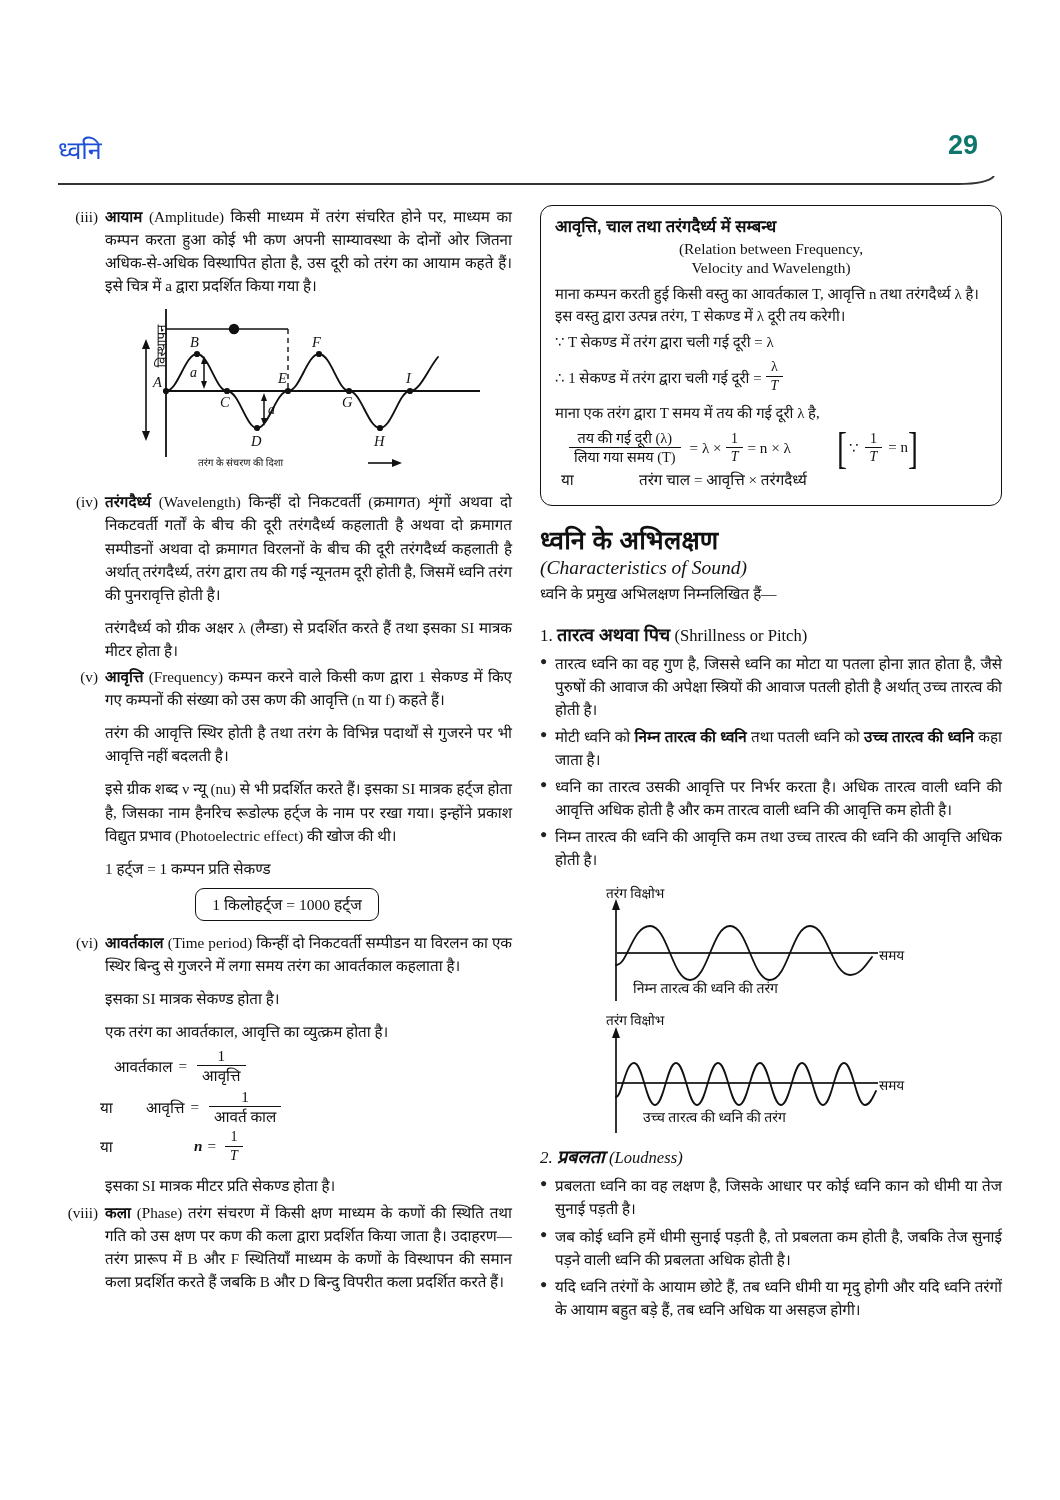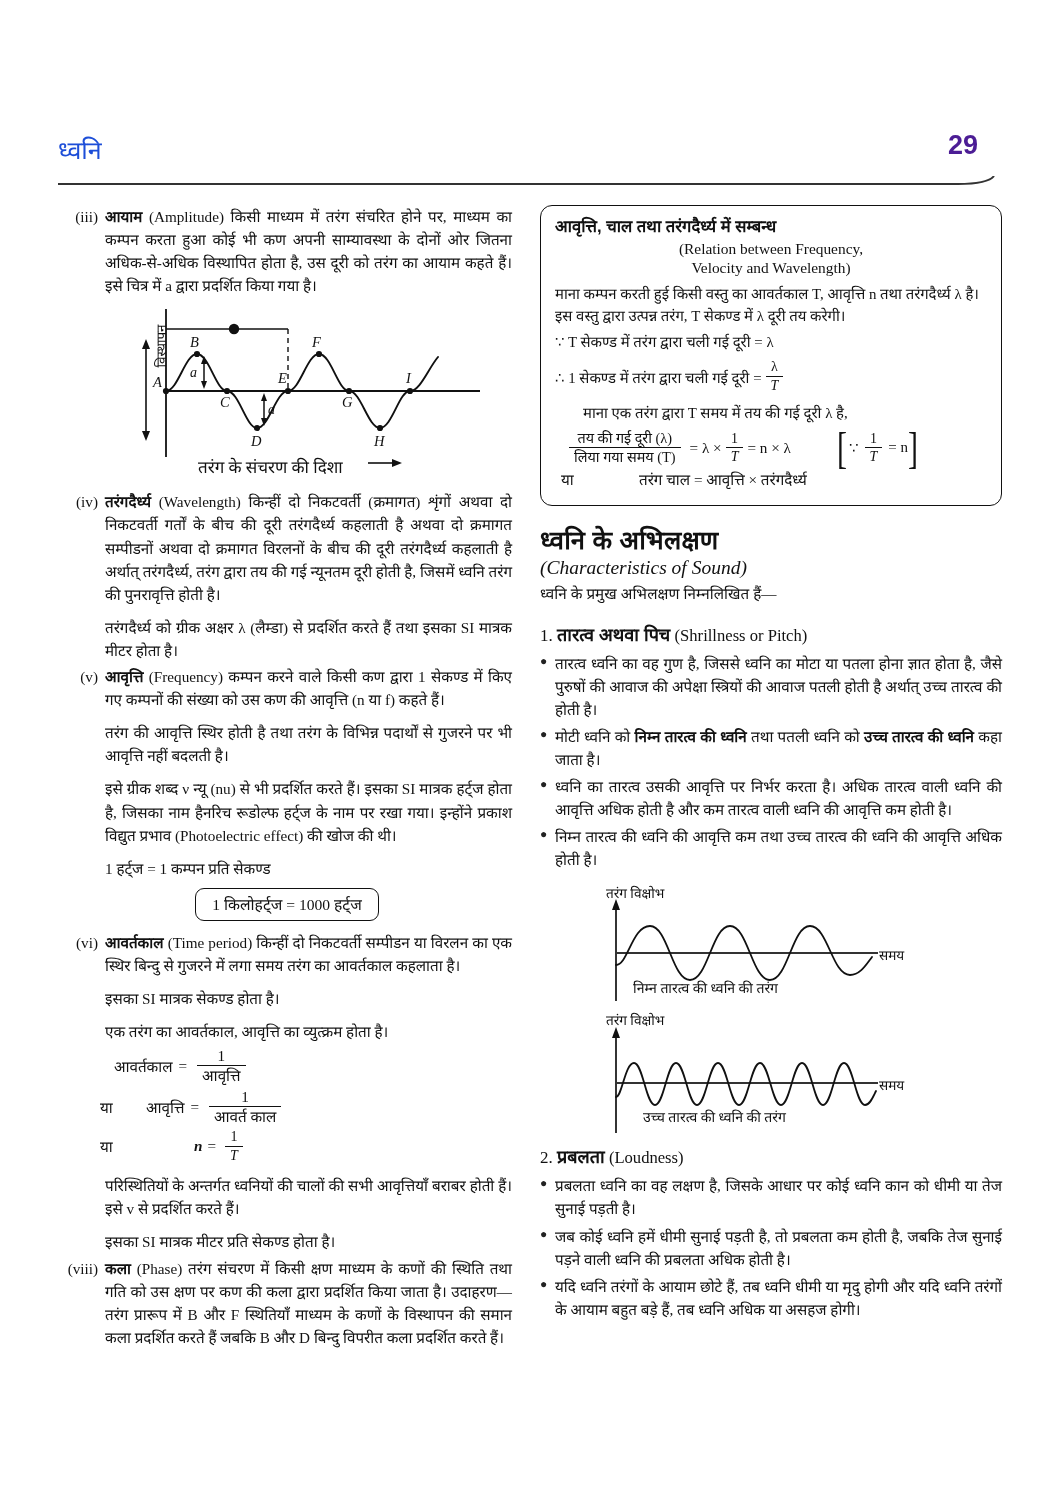--- a/index.html
+++ b/index.html
@@ -36,21 +36,21 @@
     letter-spacing: 0px;
     color: #1d4ed8;
   }
   .header-pageno {
     position: absolute;
     right: 24px;
     top: -2px;
     font-family: "Liberation Sans", "DejaVu Sans", sans-serif;
     font-weight: bold;
     font-size: 27px;
-    color: #4c1d95;
+    color: #0f766e;
   }
   .header-rule {
     position: absolute;
     left: 0;
     top: 44px;
     width: 944px;
     height: 14px;
   }
 
   
@@ -162,21 +162,21 @@
     transform: rotate(-90deg);
     transform-origin: 47px 11px;
     text-align: center;
     font-size: 13.4px;
     white-space: nowrap;
   }
   .fig-caption {
     position: absolute;
     left: 78px;
     top: 148px;
-    font-size: 17px;
+    font-size: 10px;
     white-space: nowrap;
   }
 
   
   .formula-box {
     border: 1.5px solid #111;
     border-radius: 12px;
     padding: 10px 14px 12px 14px;
     margin-bottom: 16px;
   }
@@ -434,21 +434,20 @@
     <div class="eqrow" style="margin-left:38px;">
       <span class="lbl">या</span>
       <span class="eq-term b i" style="margin-left:48px;">n</span>
       <span class="eq-term" style="margin:0 5px;">=</span>
       <span class="frac frac-sm">
         <span class="num">1</span>
         <span class="den i">T</span>
       </span>
     </div>
 
-    <div class="sub-para">परिस्थितियों के अन्तर्गत ध्वनियों की चालों की सभी आवृत्तियाँ बराबर होती हैं। इसे v से प्रदर्शित करते हैं।</div>
     <div class="sub-para">इसका SI मात्रक मीटर प्रति सेकण्ड होता है।</div>
 
     <div class="hang" style="margin-top:4px;">
       <div class="mark">(viii)</div>
       <div class="body">
         <span class="b">कला</span>
         <span>(Phase)</span><span> तरंग संचरण में किसी क्षण माध्यम के कणों की स्थिति तथा गति को उस क्षण पर कण की कला द्वारा प्रदर्शित किया जाता है। उदाहरण— तरंग प्रारूप में B और F स्थितियाँ माध्यम के कणों के विस्थापन की समान कला प्रदर्शित करते हैं जबकि B और D बिन्दु विपरीत कला प्रदर्शित करते हैं।</span>
       </div>
     </div>
 
@@ -464,21 +463,21 @@
       </div>
       <div class="fb-para">माना कम्पन करती हुई किसी वस्तु का आवर्तकाल T, आवृत्ति n तथा तरंगदैर्ध्य λ है। इस वस्तु द्वारा उत्पन्न तरंग, T सेकण्ड में λ दूरी तय करेगी।</div>
       <div class="fb-line">∵ T सेकण्ड में तरंग द्वारा चली गई दूरी = λ</div>
       <div class="fb-eq">
         <span class="eq-term" style="font-size:14.9px;">∴ 1 सेकण्ड में तरंग द्वारा चली गई दूरी = </span>
         <span class="frac frac-sm">
           <span class="num">λ</span>
           <span class="den i">T</span>
         </span>
       </div>
-      <div class="fb-line" style="margin-top:8px;margin-left:28px;">माना एक तरंग द्वारा T समय में तय की गई दूरी λ है,</div>
+      <div class="fb-line" style="margin-top:8px;">माना एक तरंग द्वारा T समय में तय की गई दूरी λ है,</div>
 
       <div class="fb-eq">
         <span class="frac" style="margin-left:14px;">
           <span class="num" style="font-size:14.4px;">तय की गई दूरी (λ)</span>
           <span class="den" style="font-size:14.4px;">लिया गया समय (T)</span>
         </span>
         <span class="eq-term" style="margin-left:5px;">= λ ×</span>
         <span class="frac frac-sm">
           <span class="num">1</span>
           <span class="den i">T</span>
@@ -564,21 +563,21 @@
                  C 150 222, 153 180, 162 180
                  C 171 180, 174 222, 183 222
                  C 192 222, 195 180, 204 180
                  C 213 180, 216 222, 225 222
                  C 234 222, 237 180, 246 180
                  C 255 180, 258 222, 267 222
                  C 272 222, 275 214, 278 208" stroke="#111" stroke-width="1.8" fill="none" stroke-linecap="round"></path>
       </svg>
     </div>
 
-    <div class="h-num" style="margin-top:4px;">
+    <div class="h-num" style="margin-top:4px;font-style:italic;">
       <span>2.</span>
       <span class="hi">प्रबलता</span>
       <span class="en">(Loudness)</span>
     </div>
 
     <div class="bullet">
       <span class="dot">●</span>
       <span class="txt">प्रबलता ध्वनि का वह लक्षण है, जिसके आधार पर कोई ध्वनि कान को धीमी या तेज सुनाई पड़ती है।</span>
     </div>
     <div class="bullet">

